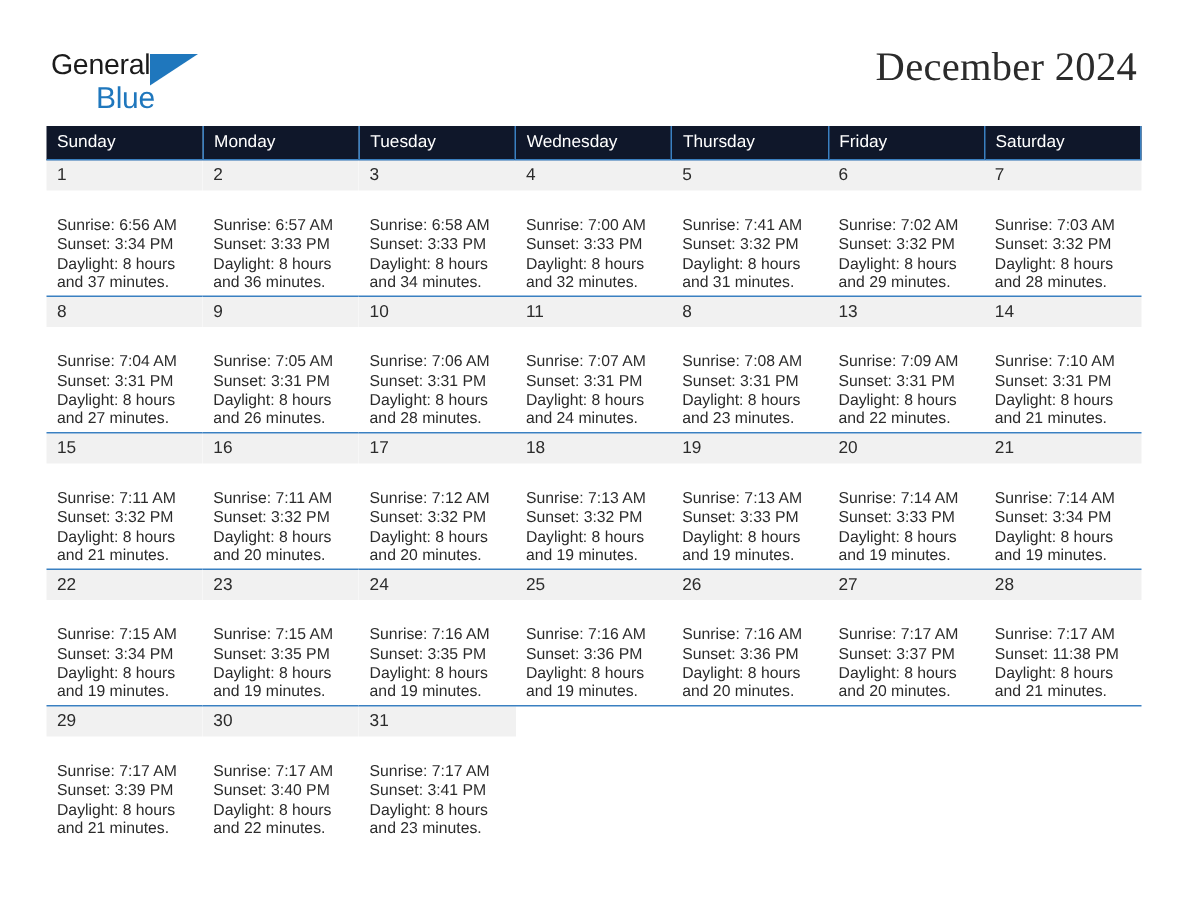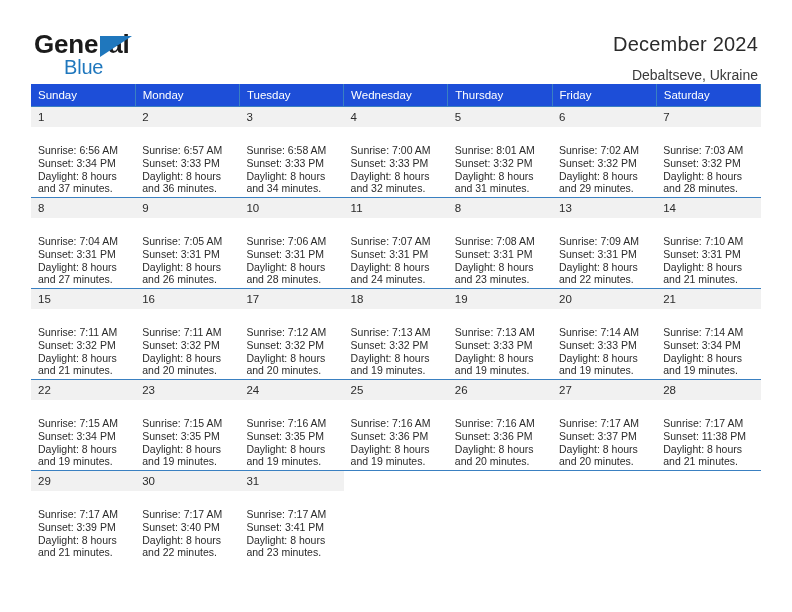--- a/index.html
+++ b/index.html
@@ -29,25 +29,25 @@
   }
 
   .brand {
     position: relative;
     width: 130px;
     height: 52px;
     padding-top: 4px;
   }
 
   .brand-general {
-    font-size: 26px;
+    font-size: 19px;
     color: #1b1b1b;
     letter-spacing: -0.2px;
     line-height: 24px;
-    font-weight: 700;
+    font-weight: 400;
   }
 
   .brand-blue {
     font-size: 20px;
     color: #1f77bd;
     letter-spacing: -0.2px;
     line-height: 24px;
     font-weight: 400;
     margin-left: 30px;
     display: block;
@@ -63,45 +63,46 @@
     border-left: 32px solid #1f77bd;
     border-bottom: 21px solid transparent;
   }
 
   .title-block {
     text-align: right;
     padding-top: 0px;
   }
 
   .cal-title {
-    font-size: 20px;
+    font-size: 27px;
     color: #2b2b2b;
     font-weight: 400;
     line-height: 32px;
     letter-spacing: 0.2px;
+    font-family: Liberation Serif, serif;
   }
 
   .cal-subtitle {
     font-size: 14px;
     color: #3a3a3a;
     font-weight: 400;
     margin-top: 7px;
     line-height: 17px;
   }
 
   
   .calendar {
     width: 730px;
     margin: 8px auto 0 auto;
     border-collapse: collapse;
     table-layout: fixed;
   }
 
   .calendar th {
-    background: #1d4ed8;
+    background: #0f172a;
     color: #ffffff;
     font-size: 11.5px;
     font-weight: 400;
     text-align: left;
     padding: 5px 0 5px 7px;
     height: 21px;
     border-right: 1px solid #3a80c1;
   }
 
   .calendar td {
@@ -148,21 +149,20 @@
   <div class="header">
 
     <div class="brand">
       <span class="brand-general">General</span>
       <span class="brand-triangle"></span>
       <span class="brand-blue">Blue</span>
     </div>
 
     <div class="title-block">
       <div class="cal-title">December 2024</div>
-      <div class="cal-subtitle">Debaltseve, Ukraine</div>
     </div>
 
   </div>
 
   <table class="calendar">
     <thead>
       <tr>
         <th>Sunday</th>
         <th>Monday</th>
         <th>Tuesday</th>
@@ -215,21 +215,21 @@
                 <div>Sunset: 3:33 PM</div>
                 <div>Daylight: 8 hours</div>
                 <div>and 32 minutes.</div>
               </div>
             </div>
           </td>
           <td>
             <div class="daycell">
               <div class="daynum-band">5</div>
               <div class="dayinfo">
-                <div>Sunrise: 8:01 AM</div>
+                <div>Sunrise: 7:41 AM</div>
                 <div>Sunset: 3:32 PM</div>
                 <div>Daylight: 8 hours</div>
                 <div>and 31 minutes.</div>
               </div>
             </div>
           </td>
           <td>
             <div class="daycell">
               <div class="daynum-band">6</div>
               <div class="dayinfo">

